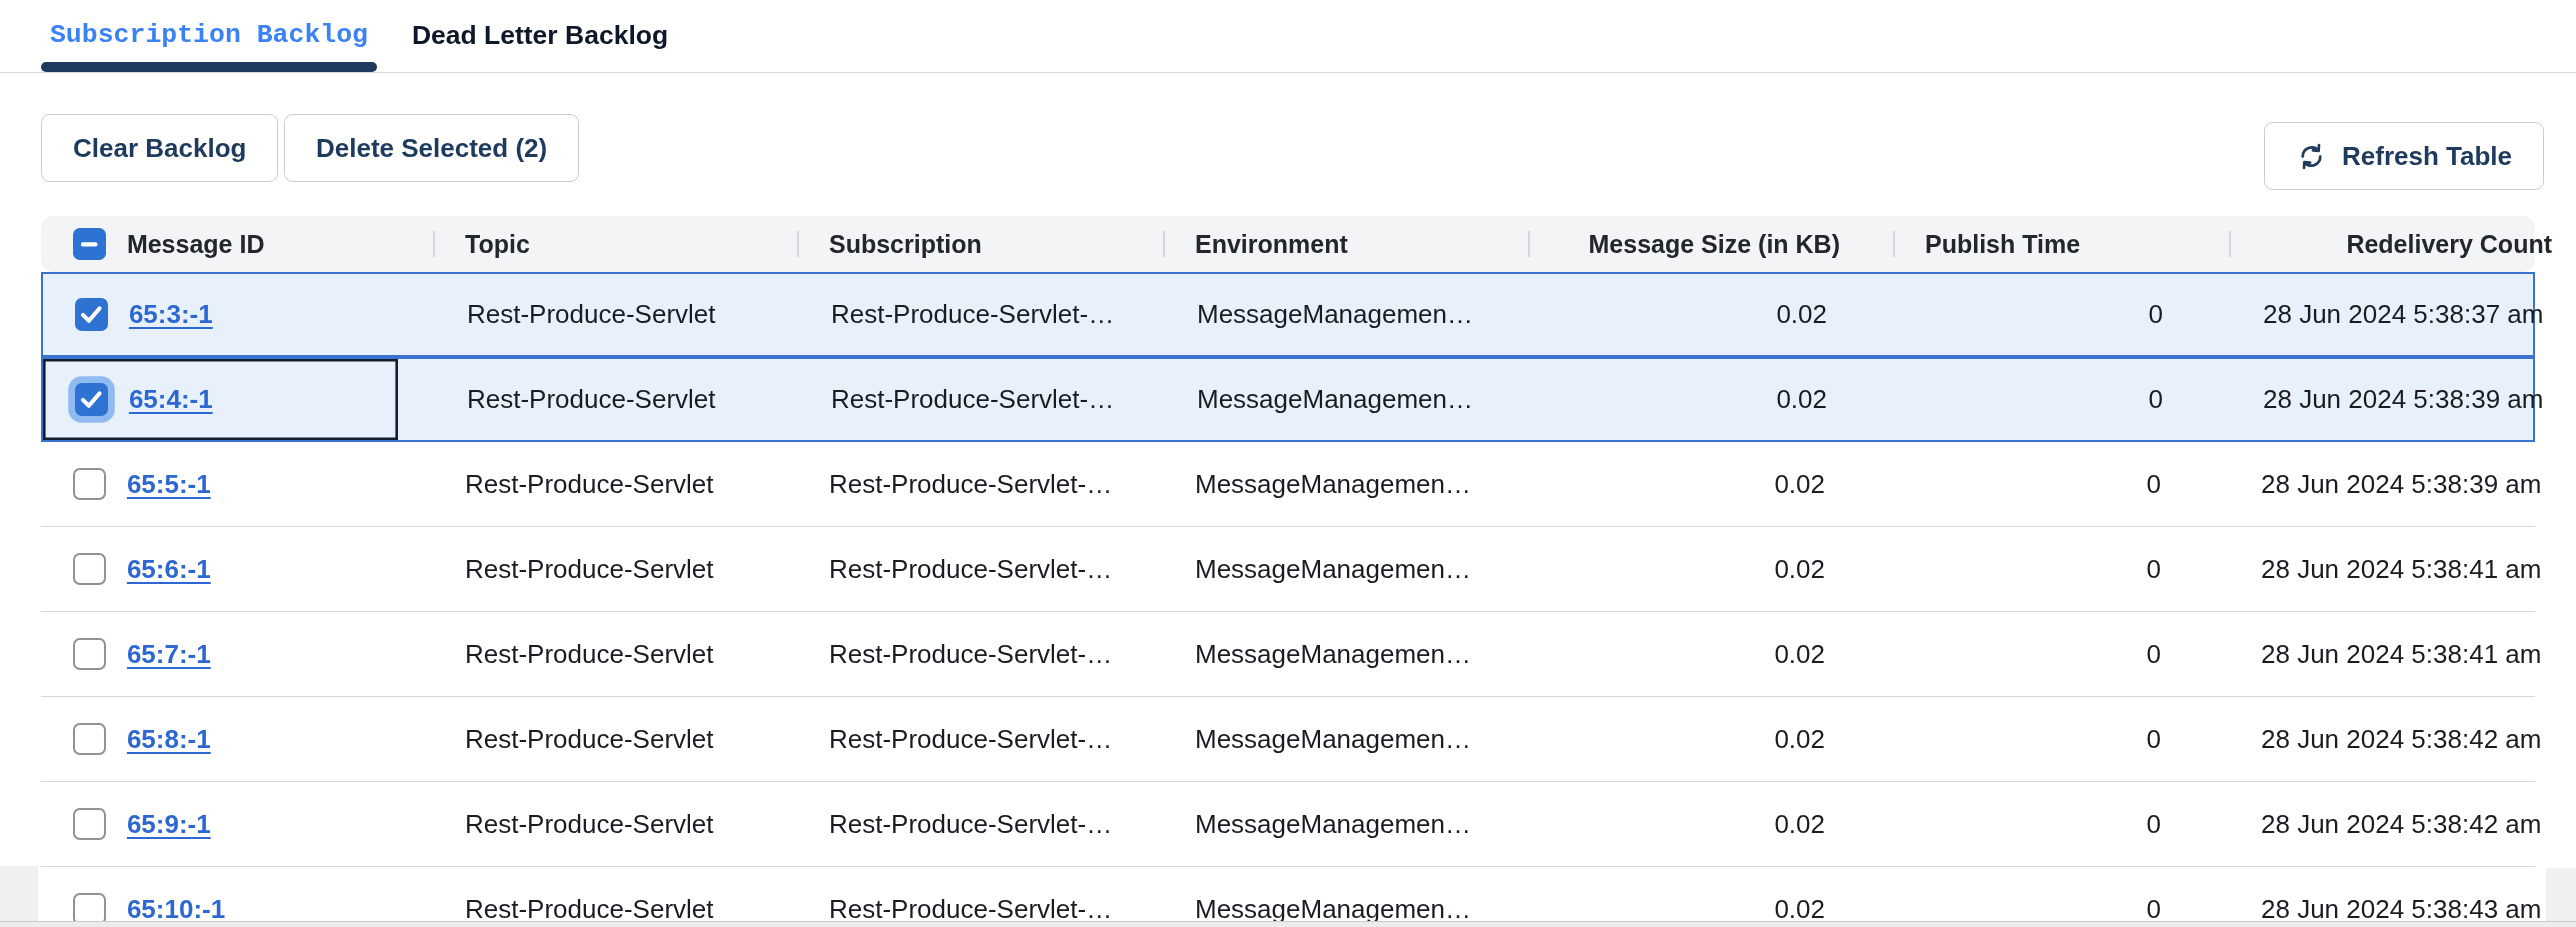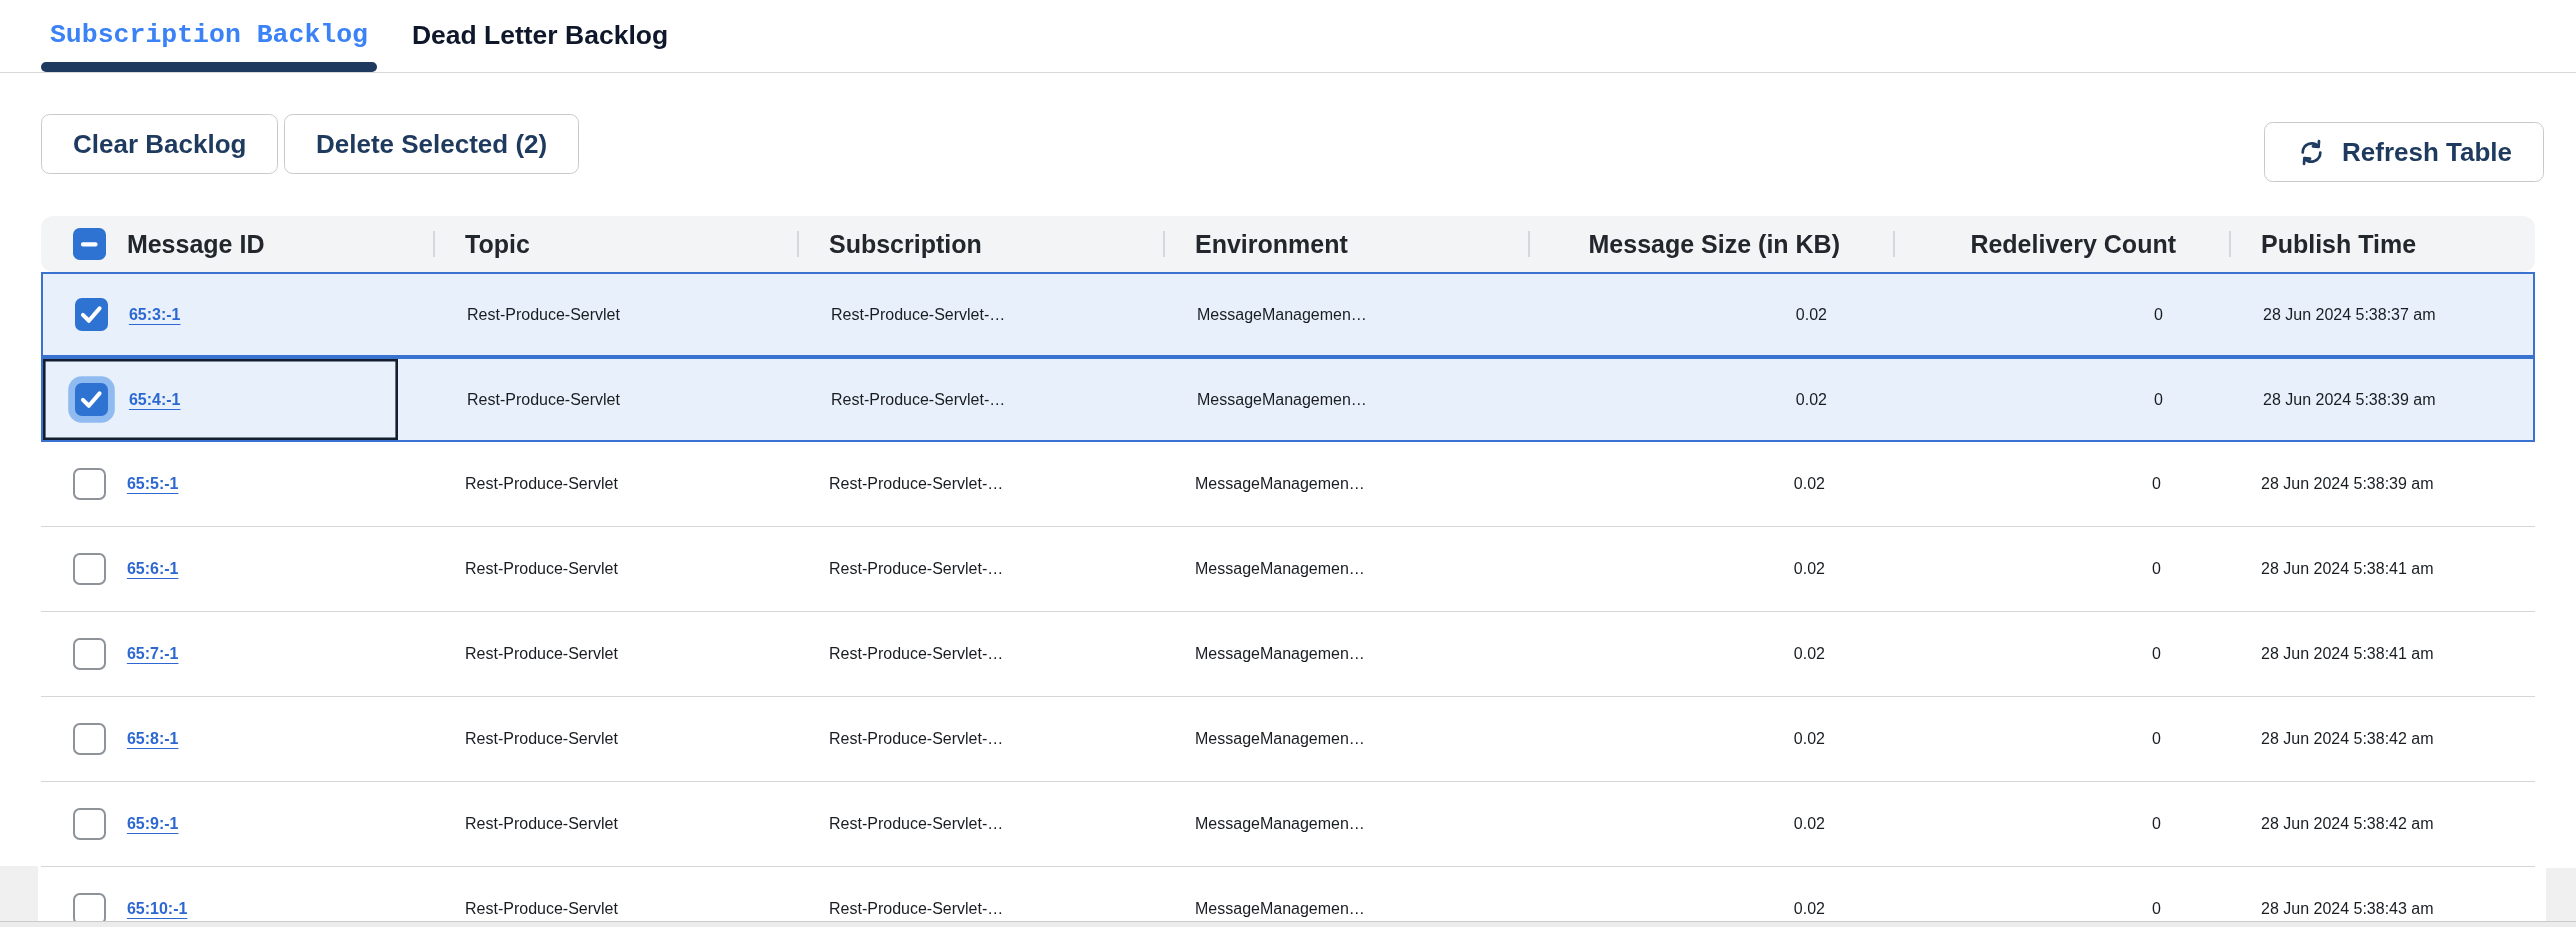--- a/index.html
+++ b/index.html
@@ -8,36 +8,36 @@
 
   
   .tabbar{position:absolute;left:0;top:0;width:2576px;height:72px;border-bottom:1.7px solid #d6d7d9;background:#fff;}
   .tab{position:absolute;top:0;height:70px;display:flex;align-items:center;justify-content:center;
        font-size:26.5px;font-weight:700;cursor:pointer;}
   .tab.active{color:#3b82f6;font-family:Liberation Mono, monospace;}
   .tab.inactive{color:#0f172a;}
   .tab-underline{position:absolute;left:41px;top:62px;width:336px;height:10.3px;background:#1e3a5e;border-radius:6px;}
 
   
-  .btn{position:absolute;height:60px;display:flex;align-items:center;gap:15.4px;padding:0 31px;
+  .btn{position:absolute;height:68px;display:flex;align-items:center;gap:15.4px;padding:0 31px;
        background:#fff;border:1.7px solid #c7cacd;border-radius:8.6px;font-size:26px;font-weight:700;color:#1e3a5e;cursor:pointer;}
   .btn-clear{left:41px;top:114px;}
   .btn-delete{left:284px;top:114px;}
   .btn-refresh{right:32px;top:122px;}
   .refresh-icon{width:31px;height:31px;display:block;}
 
   
   .table{position:absolute;left:41px;top:216px;width:2494px;}
   .grid-row{display:grid;grid-template-columns:355px 327px 329px 328px 328px 299px 339px 188px;align-items:center;box-sizing:border-box;gap:37px;}
   .thead{height:56px;background:#f3f4f5;border-radius:12px;color:#22272d;font-weight:700;font-size:25px;}
   .th{position:relative;height:100%;display:flex;align-items:center;padding-left:32px;box-sizing:border-box;white-space:nowrap;}
   .th.num{justify-content:flex-end;padding-left:0;padding-right:16px;}
   .th:not(:first-child)::before{content:"";position:absolute;left:0;top:15.4px;width:1.7px;height:26px;background:#d5d8da;}
 
-  .row{height:85px;background:#fff;border-bottom:1.7px solid #d4d6d8;font-size:16px;color:#191d22;position:relative;}
+  .row{height:85px;background:#fff;border-bottom:1.7px solid #d4d6d8;font-size:26px;color:#191d22;position:relative;}
   .row.selected{background:#e8f1fb;border:2.6px solid #3a72cf;}
   .row .cell{padding-left:32px;white-space:nowrap;overflow:hidden;}
   .row .cell.num{text-align:right;padding-left:0;padding-right:31px;}
   .cell-id{display:flex;align-items:center;height:100%;box-sizing:border-box;padding-left:32px;position:relative;}
   .row.focused .cell-id{box-shadow:inset 0 0 0 2.6px #131f2e;}
 
   .msg-link{color:#2d68d2;font-weight:700;text-decoration:underline;text-underline-offset:4.3px;cursor:pointer;}
 
   
   .checkbox{width:32.5px;height:32.5px;border-radius:6.8px;box-sizing:border-box;background:#fff;
@@ -100,25 +100,25 @@
         </div>
       <div class="th">
           <span>Subscription</span>
         </div>
       <div class="th">
           <span>Environment</span>
         </div>
       <div class="th num">
           <span>Message Size (in KB)</span>
         </div>
+      <div class="th">
+          <span>Publish Time</span>
+        </div>
       <div class="th num">
           <span>Redelivery Count</span>
-        </div>
-      <div class="th">
-          <span>Publish Time</span>
         </div>
       <div class="th">
           <span>Actions</span>
         </div>
     </div>
     <div id="tbody">
         <div class="grid-row row selected">
       <div class="cell-id">
         <span class="checkbox checked">
 

